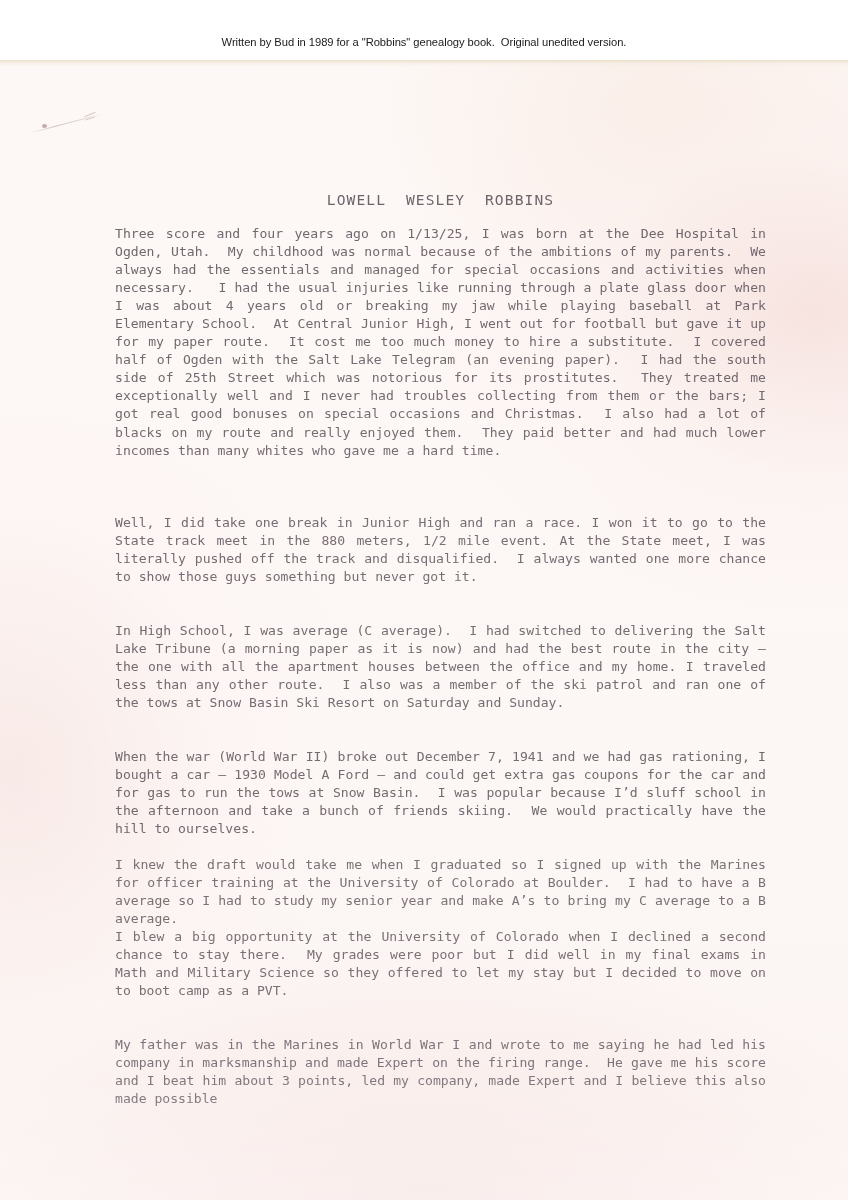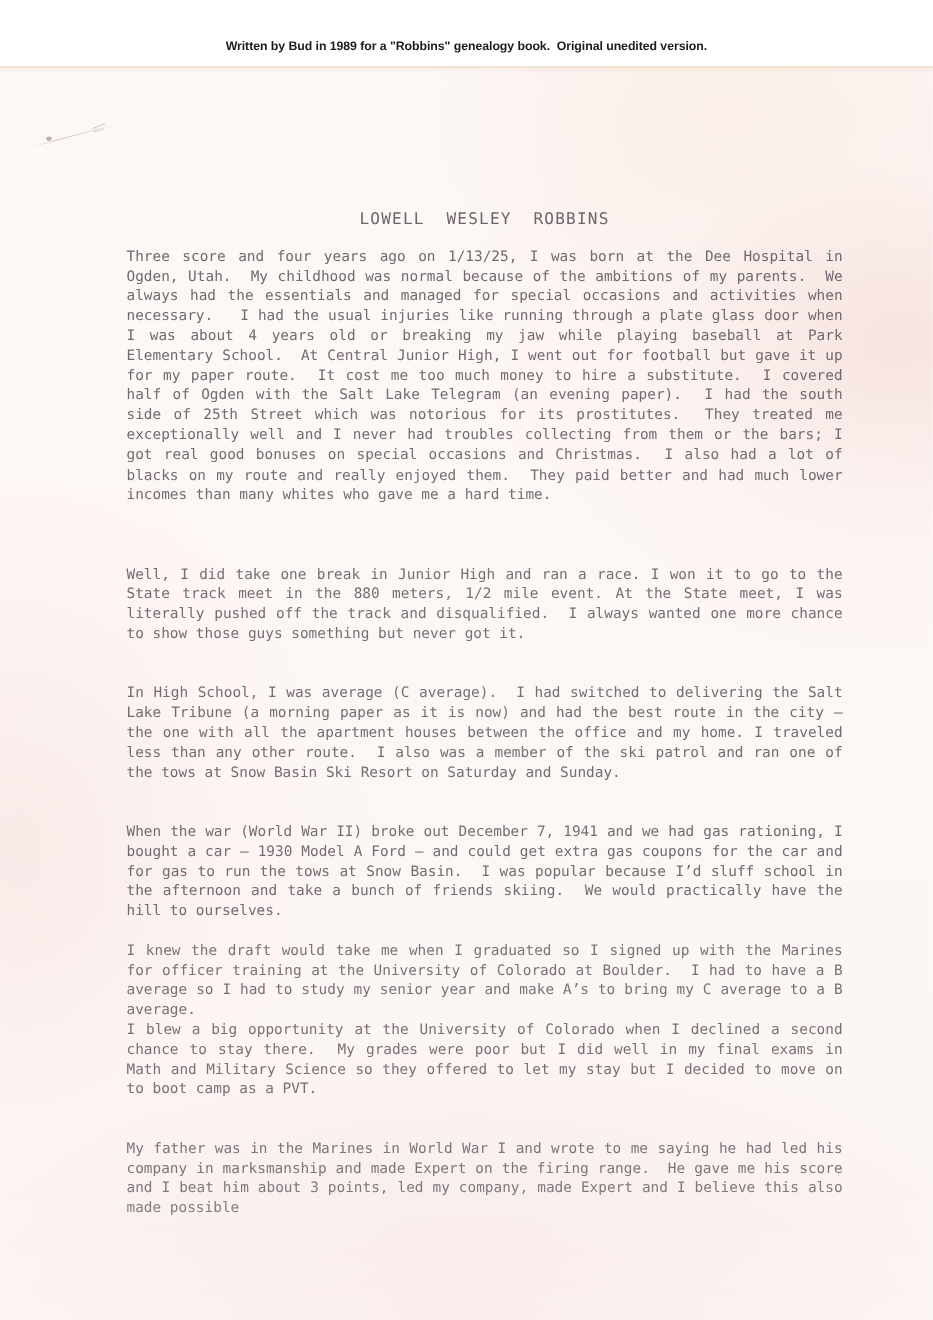--- a/index.html
+++ b/index.html
@@ -26,21 +26,21 @@
     z-index: 5;
   }
   #caption-text {
     position: absolute;
     left: 0;
     top: 36px;
     width: 848px;
     text-align: center;
     font-family: "Liberation Sans", sans-serif;
     font-size: 11.2px;
-    font-weight: 700;
+    font-weight: 400;
     color: #1b1b1b;
     letter-spacing: -0.05px;
     white-space: pre;
   }
 
   
   #scan-sheet {
     position: absolute;
     left: 0;
     top: 60px;

